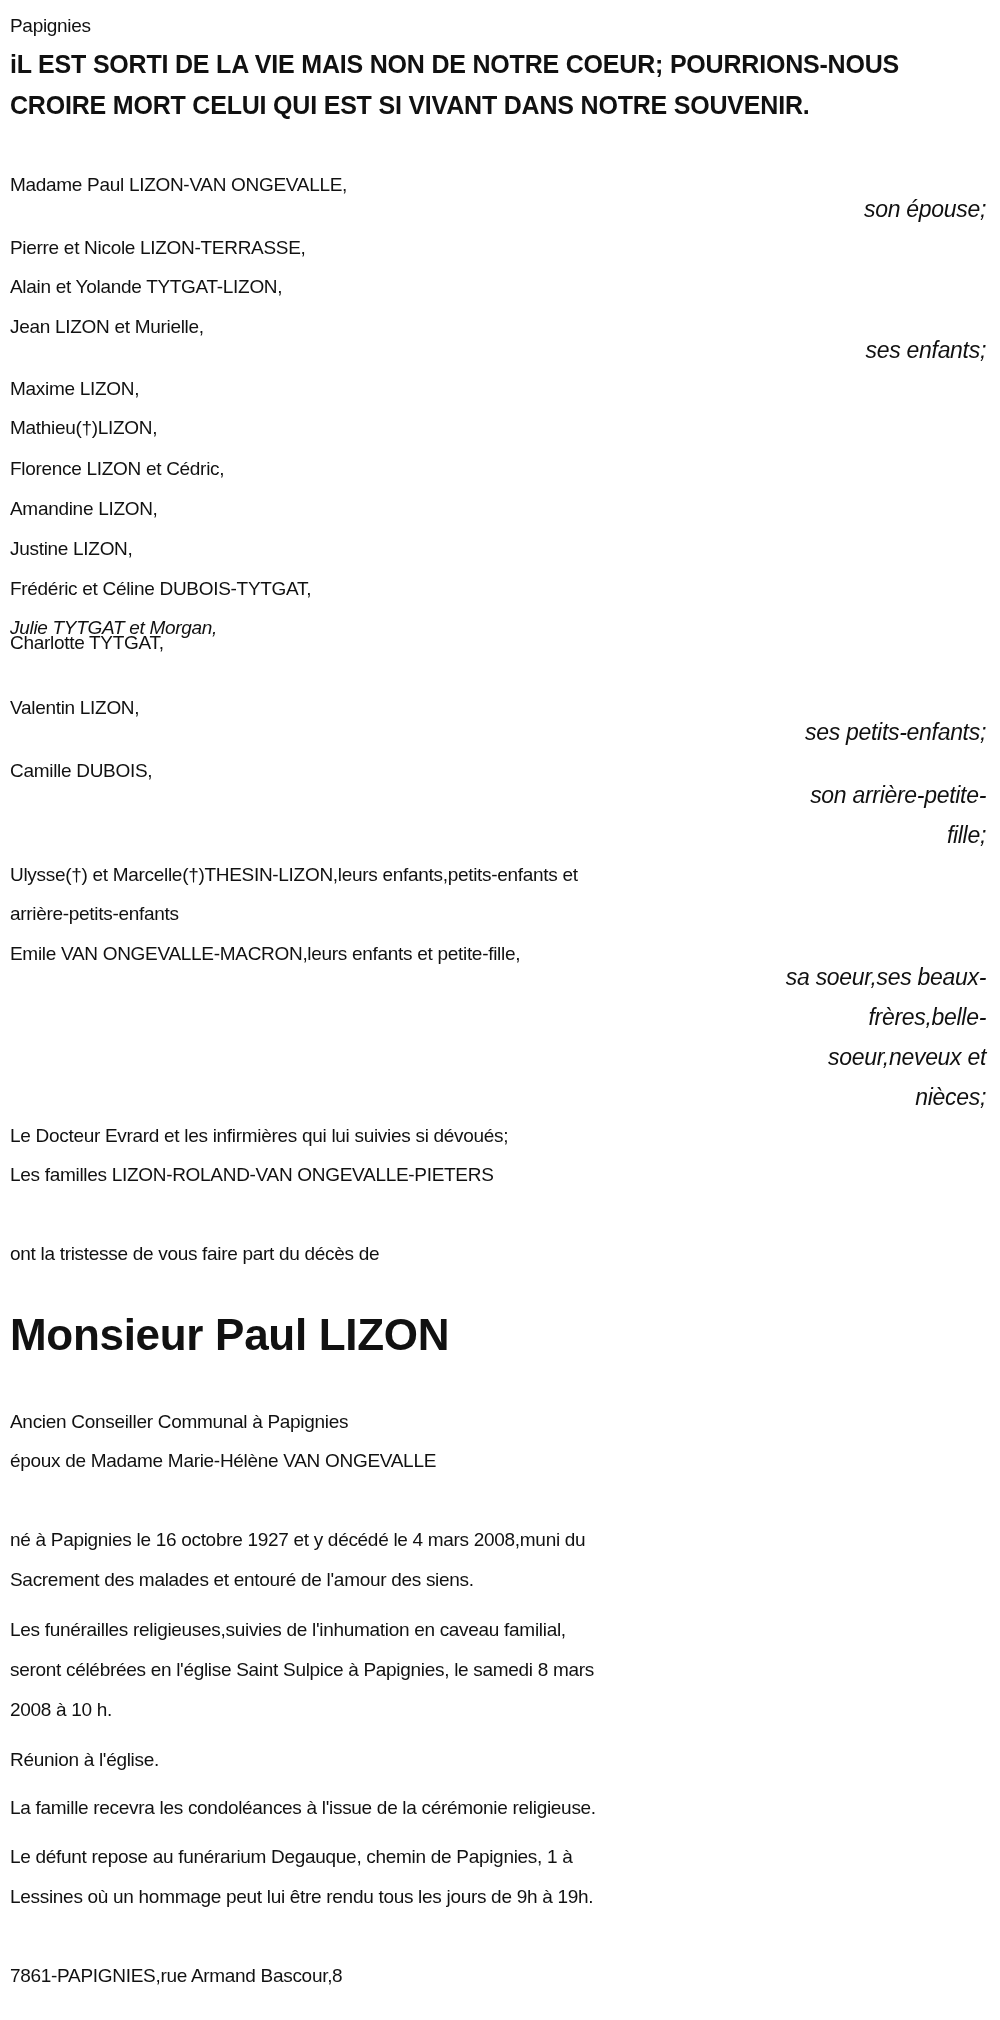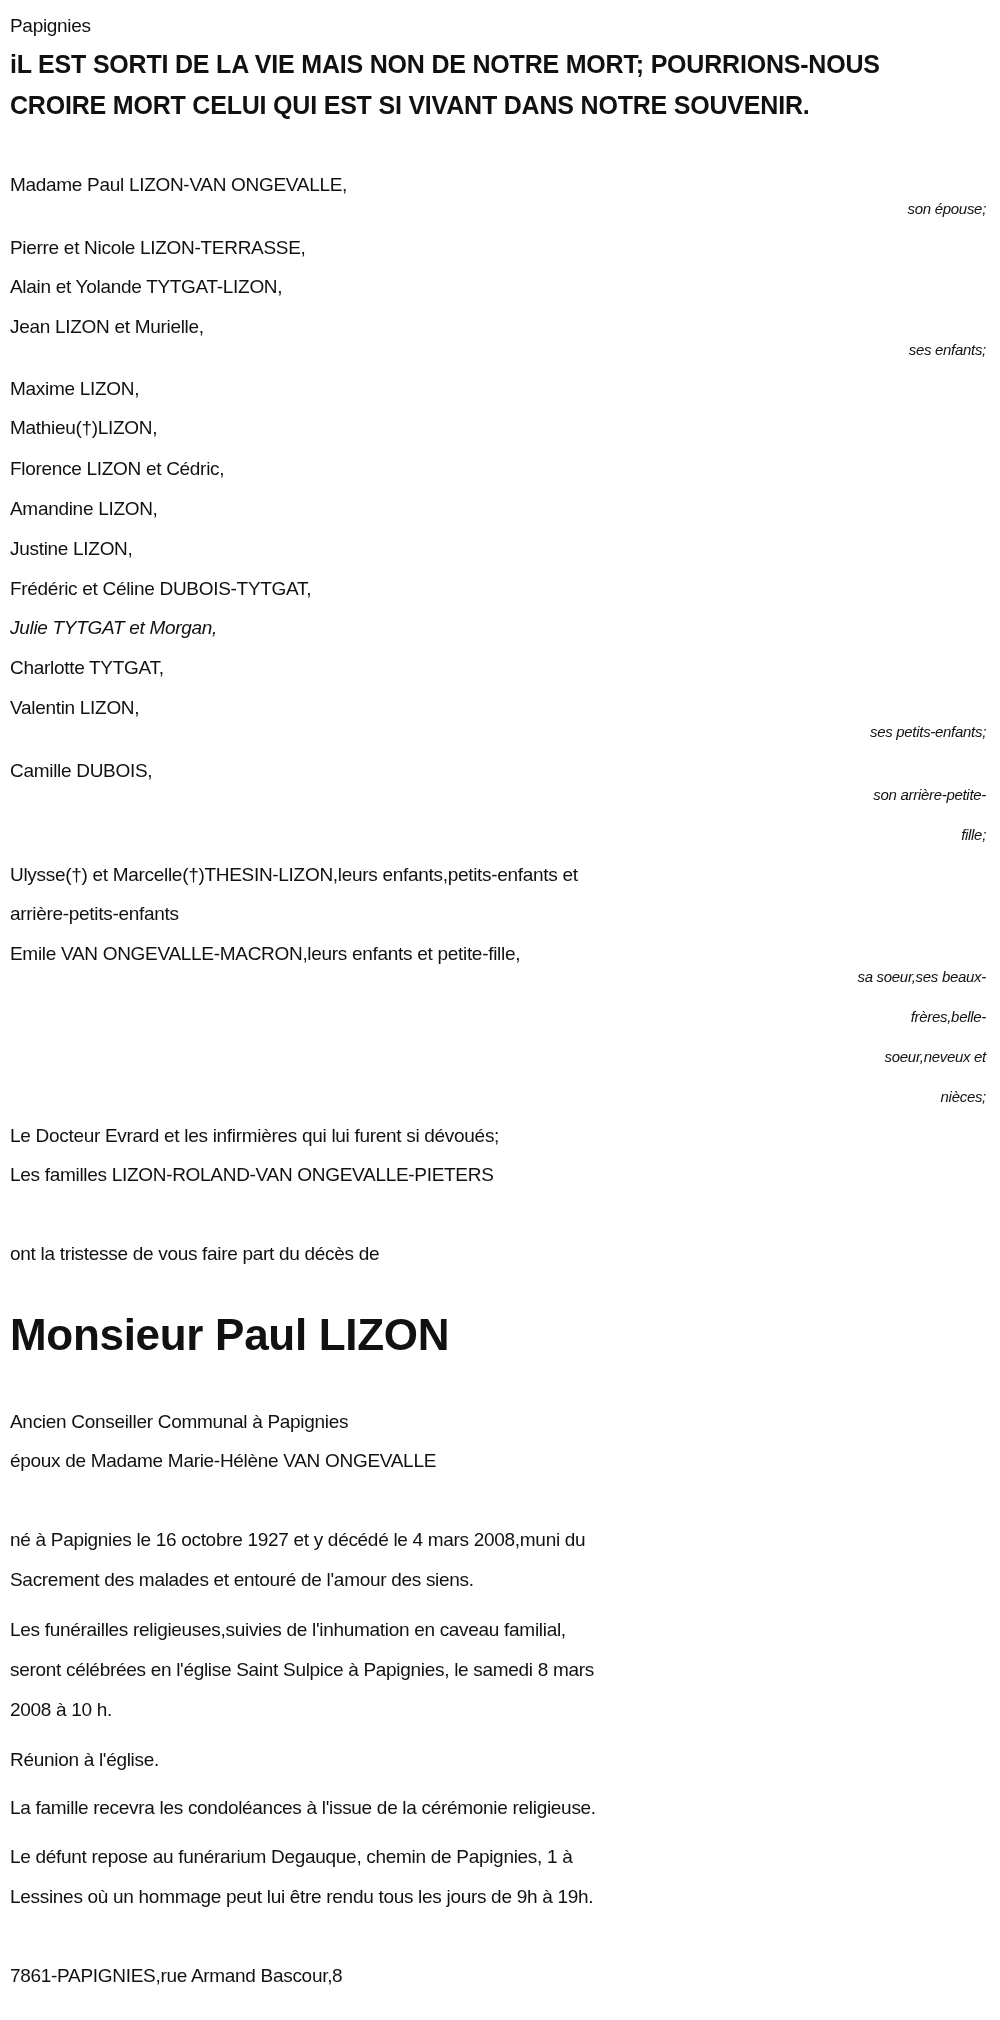--- a/index.html
+++ b/index.html
@@ -4,65 +4,65 @@
 <style>
   html, body { margin:0; padding:0; background:#ffffff; }
   body {
     width:1000px; height:2020px; position:relative; overflow:hidden;
     font-family:"Liberation Sans", sans-serif; color:#111111;
   }
   .t { position:absolute; left:10px; font-size:19px; line-height:40px; white-space:nowrap; letter-spacing:-0.3px; }
   .motto { font-size:25px; font-weight:bold; letter-spacing:-0.2px; }
   .role {
     position:absolute; right:14px; width:250px; text-align:right;
-    font-style:italic; font-size:15px; line-height:40px; white-space:normal; letter-spacing:-0.3px;
+    font-style:italic; font-size:23px; line-height:40px; white-space:normal; letter-spacing:-0.3px;
   }
   .name { font-size:44px; font-weight:bold; line-height:50px; }
 </style>
 </head>
 <body>
 
 <div>
 
   <div class="t" style="top:6px;">Papignies</div>
-  <div class="t motto" style="top:44px;">iL EST SORTI DE LA VIE MAIS NON DE NOTRE MORT; POURRIONS-NOUS</div>
+  <div class="t motto" style="top:44px;">iL EST SORTI DE LA VIE MAIS NON DE NOTRE COEUR; POURRIONS-NOUS</div>
   <div class="t motto" style="top:85px;">CROIRE MORT CELUI QUI EST SI VIVANT DANS NOTRE SOUVENIR.</div>
 
   <div class="t" style="top:165px;">Madame Paul LIZON-VAN ONGEVALLE,</div>
   <div class="role" style="top:189px;">son épouse;</div>
 
   <div class="t" style="top:228px;">Pierre et Nicole LIZON-TERRASSE,</div>
   <div class="t" style="top:267px;">Alain et Yolande TYTGAT-LIZON,</div>
   <div class="t" style="top:307px;">Jean LIZON et Murielle,</div>
   <div class="role" style="top:330px;">ses enfants;</div>
 
   <div class="t" style="top:369px;">Maxime LIZON,</div>
   <div class="t" style="top:408px;">Mathieu(†)LIZON,</div>
   <div class="t" style="top:449px;">Florence LIZON et Cédric,</div>
   <div class="t" style="top:489px;">Amandine LIZON,</div>
   <div class="t" style="top:529px;">Justine LIZON,</div>
   <div class="t" style="top:569px;">Frédéric et Céline DUBOIS-TYTGAT,</div>
   <div class="t" style="top:608px;font-style:italic;">Julie TYTGAT et Morgan,</div>
-  <div class="t" style="top:648px;">Charlotte TYTGAT,</div>
+  <div class="t" style="top:623px;">Charlotte TYTGAT,</div>
   <div class="t" style="top:688px;">Valentin LIZON,</div>
   <div class="role" style="top:712px;">ses petits-enfants;</div>
 
   <div class="t" style="top:751px;">Camille DUBOIS,</div>
   <div class="role" style="top:775px;">son arrière-petite-</div>
   <div class="role" style="top:815px;">fille;</div>
 
   <div class="t" style="top:855px;">Ulysse(†) et Marcelle(†)THESIN-LIZON,leurs enfants,petits-enfants et</div>
   <div class="t" style="top:894px;">arrière-petits-enfants</div>
   <div class="t" style="top:934px;">Emile VAN ONGEVALLE-MACRON,leurs enfants et petite-fille,</div>
   <div class="role" style="top:957px;">sa soeur,ses beaux-</div>
   <div class="role" style="top:997px;">frères,belle-</div>
   <div class="role" style="top:1037px;">soeur,neveux et</div>
   <div class="role" style="top:1077px;">nièces;</div>
 
-  <div class="t" style="top:1116px;">Le Docteur Evrard et les infirmières qui lui furent si dévoués;</div>
+  <div class="t" style="top:1116px;">Le Docteur Evrard et les infirmières qui lui suivies si dévoués;</div>
   <div class="t" style="top:1155px;">Les familles LIZON-ROLAND-VAN ONGEVALLE-PIETERS</div>
 
   <div class="t" style="top:1234px;">ont la tristesse de vous faire part du décès de</div>
 
   <div class="t name" style="top:1310px;">Monsieur Paul LIZON</div>
 
   <div class="t" style="top:1402px;">Ancien Conseiller Communal à Papignies</div>
   <div class="t" style="top:1441px;">époux de Madame Marie-Hélène VAN ONGEVALLE</div>
 
   <div class="t" style="top:1520px;">né à Papignies le 16 octobre 1927 et y décédé le 4 mars 2008,muni du</div>

